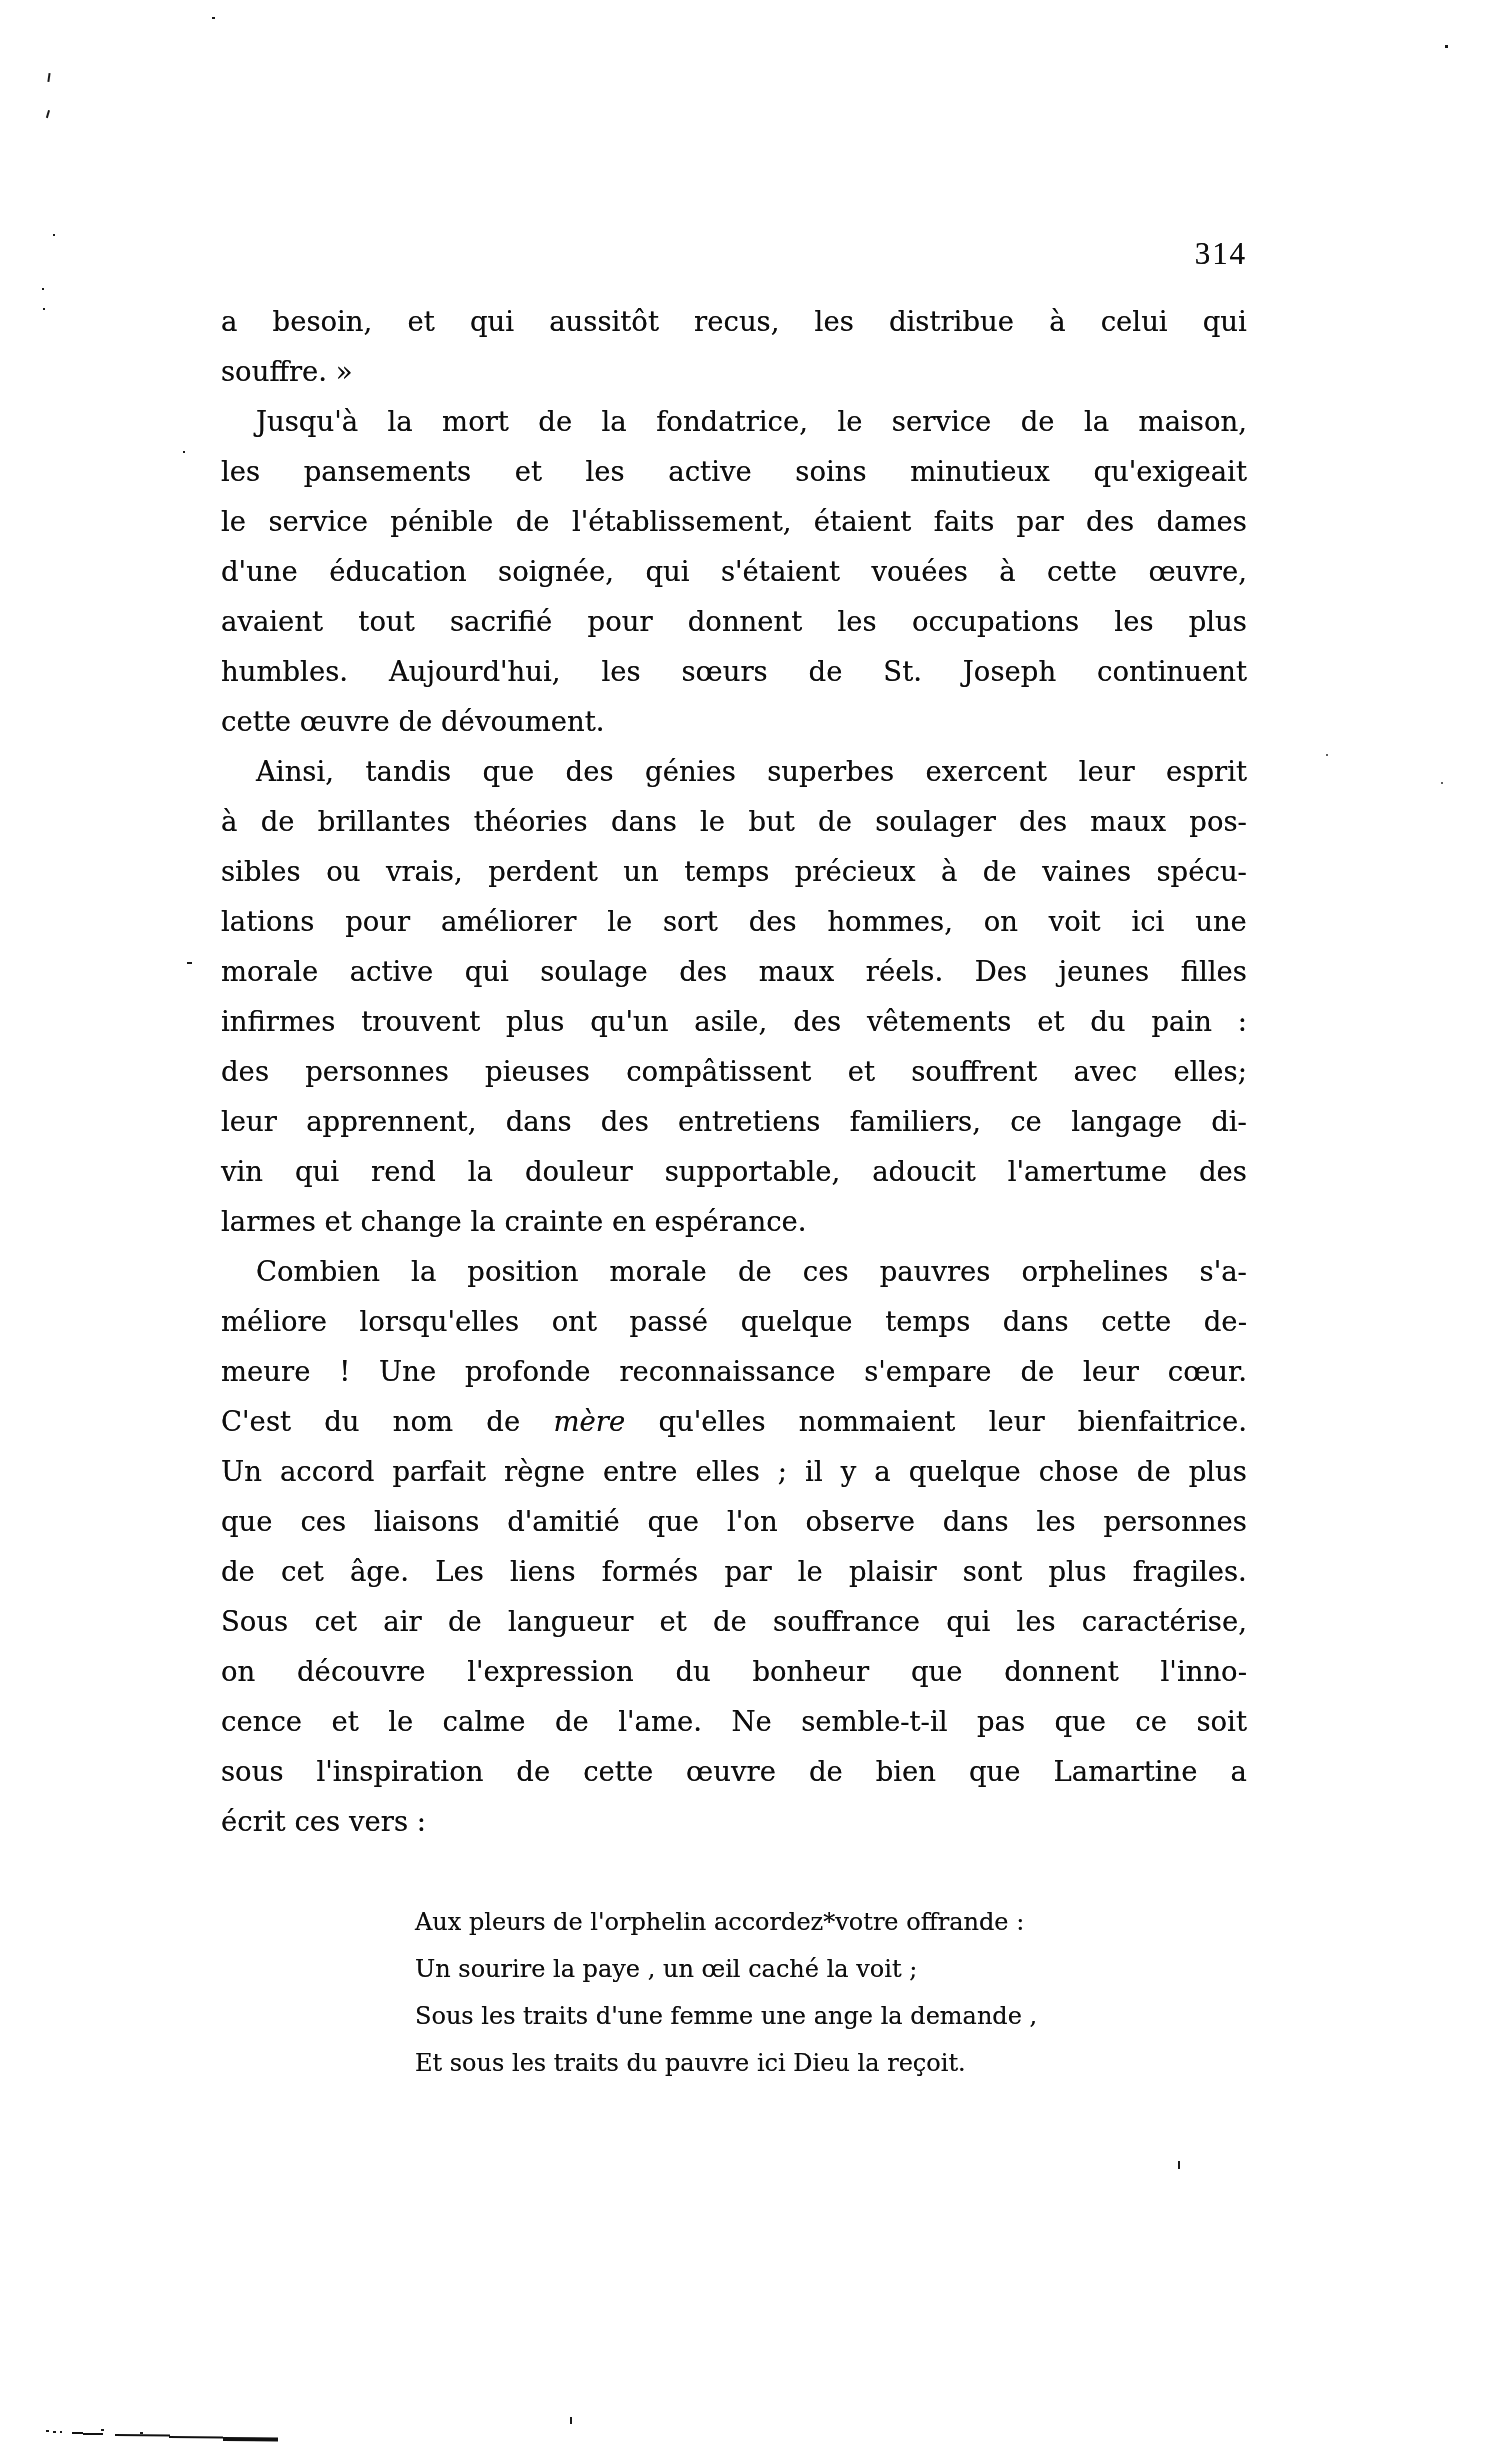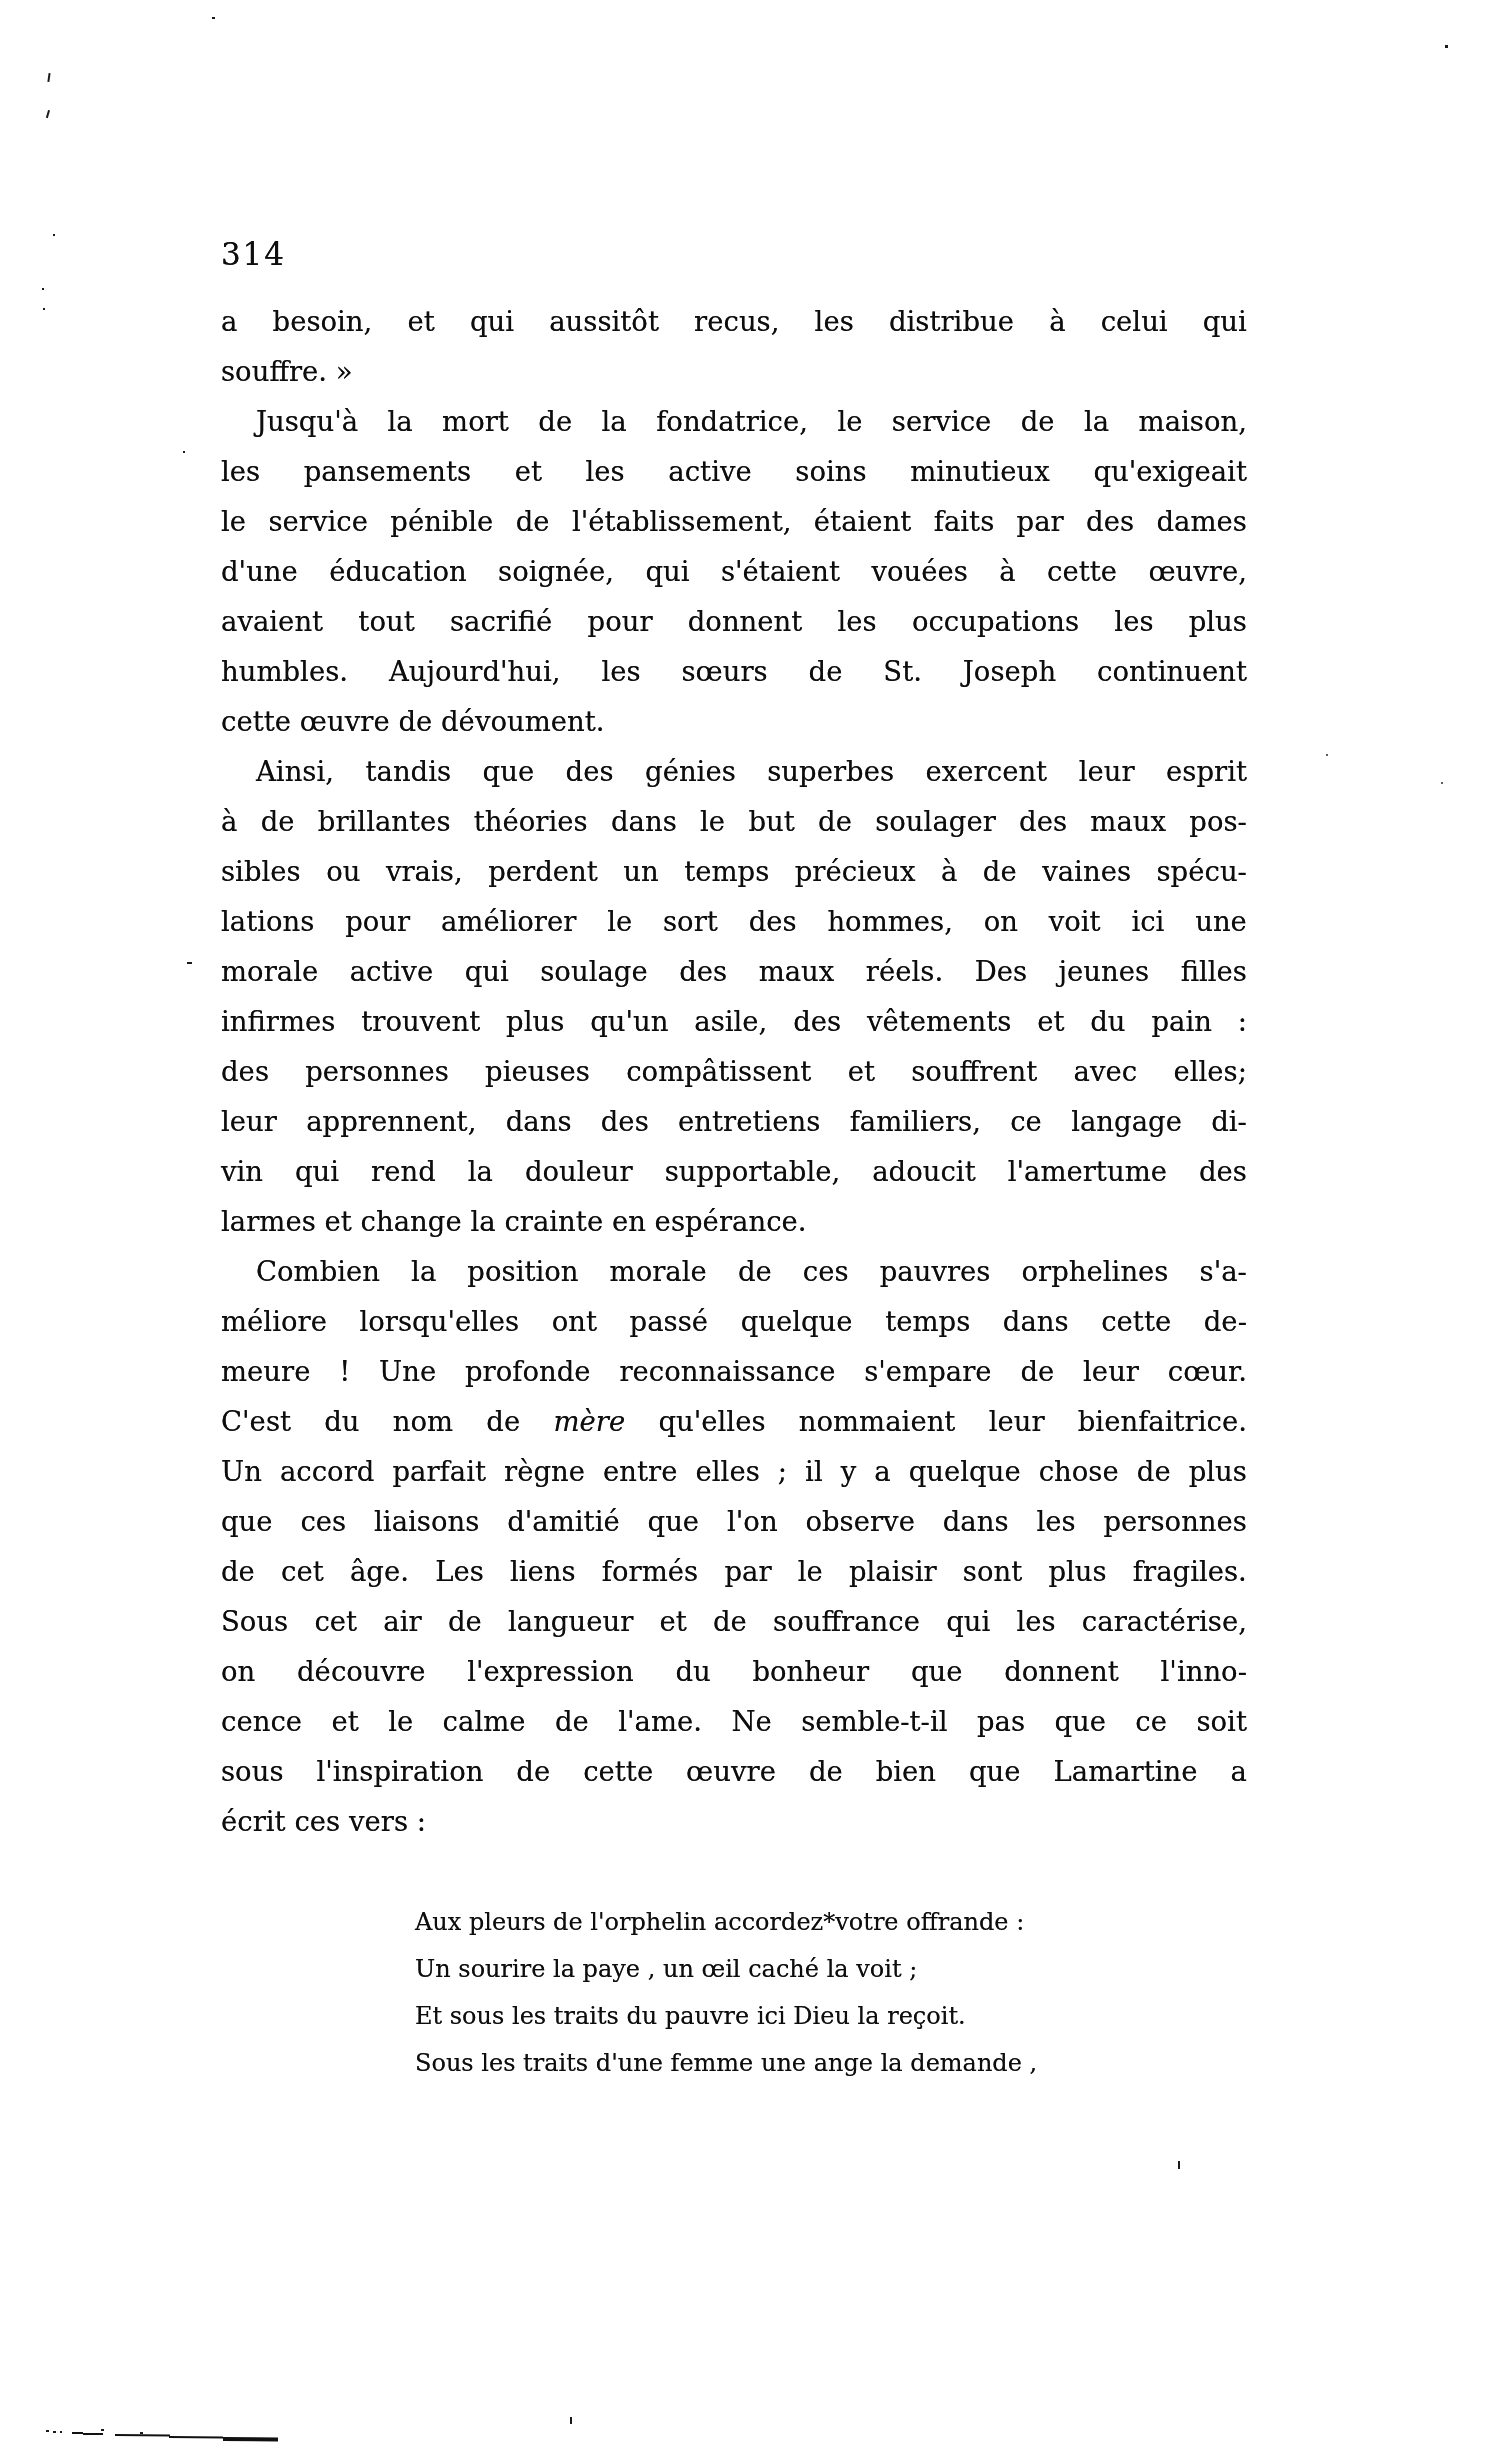--- a/index.html
+++ b/index.html
@@ -7,24 +7,25 @@
     position:relative;
     width:1495px; height:2462px;
     background:#ffffff;
     overflow:hidden;
     font-family:"DejaVu Serif","Liberation Serif",serif;
     color:#0d0d0d;
   }
   .page-number {
     position:absolute;
     left:221px; top:235px; width:1026px;
-    text-align:left;
+    text-align:right;
     font-size:31px; line-height:38px;
     letter-spacing:1.9px;
     text-shadow:0 0 0.5px rgba(0,0,0,0.65);
+    font-family:Liberation Serif, serif;
   }
   .page-body {
     position:absolute;
     left:221px; top:296px; width:1026px;
     font-size:27.5px;
     text-shadow:0 0 0.5px rgba(0,0,0,0.65);
   }
   .line { height:50px; line-height:50px; white-space:nowrap; }
   .line.justify { display:flex; justify-content:space-between; }
   .line.indent { padding-left:35px; }
@@ -382,22 +383,22 @@
           <span class="w">Lamartine</span>
           <span class="w">a</span>
         </div>
         <div class="line last"><span>écrit ces vers :</span></div>
       </div>
     </div>
 
   <div class="verse">
       <div class="vline">Aux pleurs de l'orphelin accordez*votre offrande :</div>
       <div class="vline">Un sourire la paye ,  un œil caché la voit ;</div>
+      <div class="vline">Sous les traits d'une femme une ange la demande ,</div>
       <div class="vline">Et sous les traits du pauvre ici Dieu la reçoit.</div>
-      <div class="vline">Sous les traits d'une femme une ange la demande ,</div>
     </div>
 
   <div>
     <div class="speck" style="left:212px; top:17px;  width:2.8px; height:1.9px;"></div>
     <div class="speck" style="left:48px;  top:73px;  width:1.9px; height:8.5px; transform:rotate(8deg);"></div>
     <div class="speck" style="left:47px;  top:110px; width:1.9px; height:7.6px; transform:rotate(16deg);"></div>
     <div class="speck" style="left:53px;  top:234px; width:1.9px; height:1.9px;"></div>
     <div class="speck" style="left:42px;  top:288px; width:1.9px; height:1.9px;"></div>
     <div class="speck" style="left:43px;  top:308px; width:1.9px; height:1.9px;"></div>
     <div class="speck" style="left:183px; top:451px; width:1.9px; height:1.9px;"></div>

